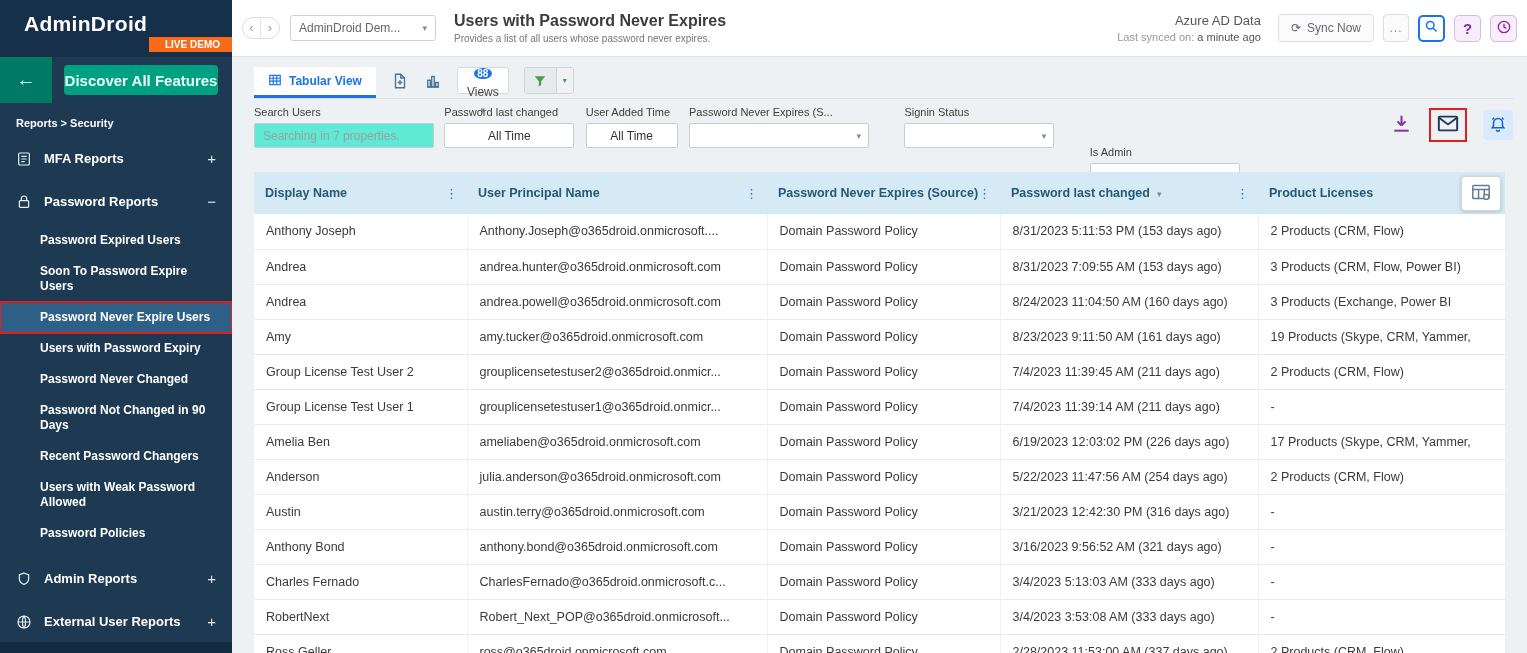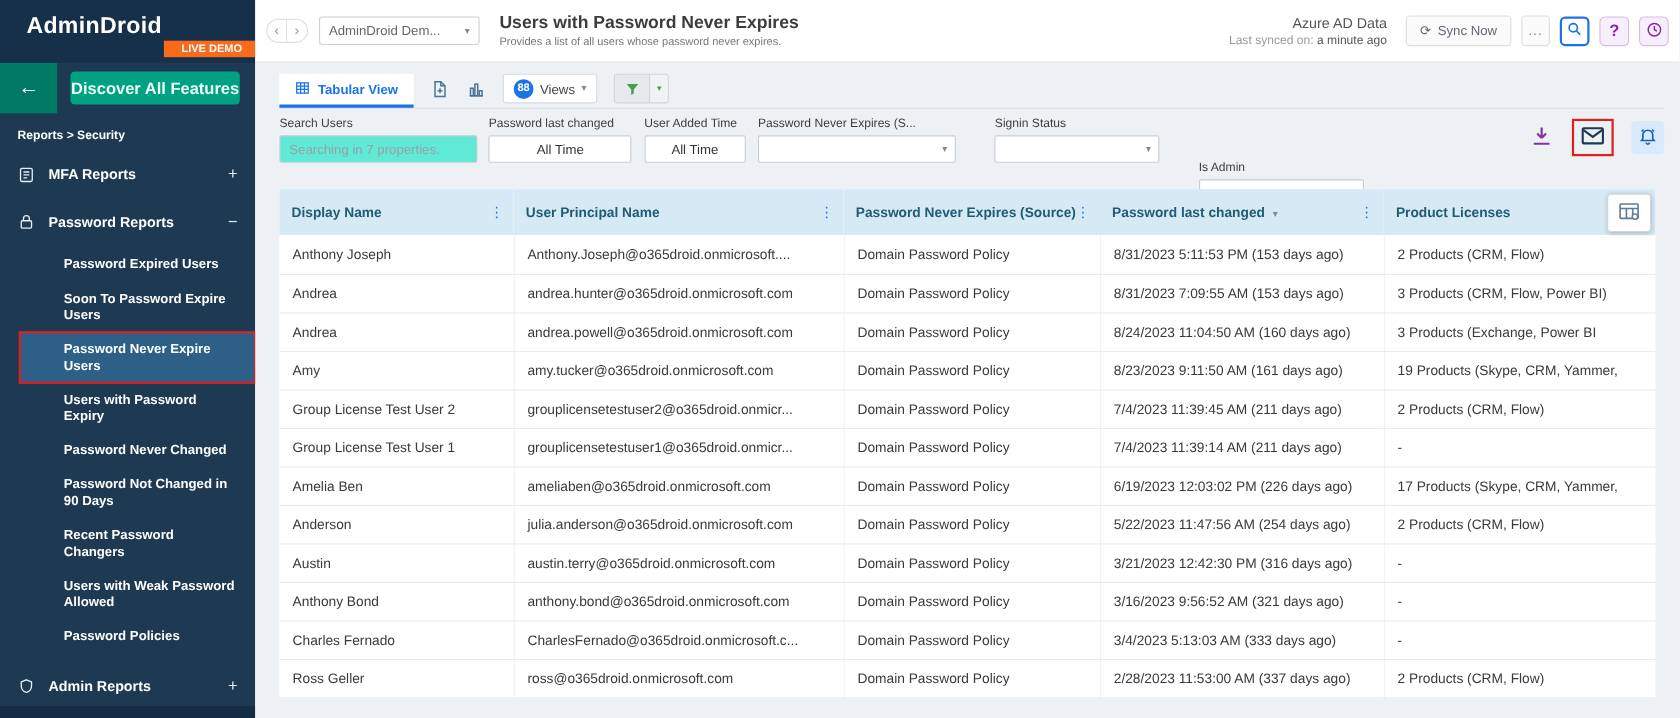--- a/index.html
+++ b/index.html
@@ -17,21 +17,21 @@
   .back-btn { width:52px; background:#007a64; color:#fff; font-size:19px; display:flex;
     align-items:center; justify-content:center; cursor:pointer; border:none; }
   .discover-btn { flex:1; margin:8px 14px 8px 12px; background:#00a183; border:none; border-radius:4px;
     color:#ecfff8; font-weight:bold; font-size:15px; cursor:pointer; }
   .breadcrumb { padding:14px 16px 8px; font-size:11px; font-weight:bold; color:#fff; }
   .nav-section { display:flex; align-items:center; height:43px; padding:0 16px; font-size:13px;
     font-weight:bold; color:#fff; cursor:pointer; }
   .nav-icon { width:17px; height:17px; margin-right:11px; display:flex; align-items:center; }
   .nav-icon svg { width:16px; height:16px; stroke:#e6eef4; fill:none; stroke-width:1.8; }
   .expander { margin-left:auto; font-size:15px; font-weight:normal; color:#e2eaf1; }
-  .sub-items { padding:2px 0 8px;margin-left:18px; }
+  .sub-items { padding:2px 0 8px; }
   .sub-item { padding:8px 18px 8px 40px; font-size:12px; font-weight:bold; color:#fff; line-height:1.25; cursor:pointer; }
   .sub-item.selected { background:#2e6087; }
   .red-box { outline:2px solid #e01e1e; outline-offset:-1px; }
   .sidebar-footer { position:absolute; bottom:0; left:0; width:100%; height:11px; background:#142c43; }
 
   
   .main { position:absolute; left:232px; top:0; right:0; bottom:0; }
   .topbar { height:57px; background:#fff; border-bottom:1px solid #e2e2e2; display:flex;
     align-items:center; padding:0 10px; }
   .nav-arrows { display:flex; border:1px solid #dcdcdc; border-radius:12px; height:22px; background:#fff; overflow:hidden; }
@@ -60,21 +60,21 @@
 
   
   .content { position:absolute; top:57px; left:0; right:0; bottom:0; background:#eef1f4; padding:8px 14px 0 22px; }
   .toolbar { display:flex; align-items:flex-end; gap:15px; height:34px; border-bottom:1px solid #dcdfe3; }
   .tab-active { display:flex; align-items:center; gap:7px; background:#fff; height:31px; padding:0 14px;
     color:#1a73e8; font-weight:bold; font-size:12px; border-bottom:3px solid #1a73e8; cursor:pointer; }
   .tab-active svg { width:14px; height:14px; }
   .tool-icon { color:#4a7396; margin-bottom:8px; cursor:pointer; display:flex; }
   .tool-icon svg { width:18px; height:18px; }
   .views-btn { display:flex; align-items:center; gap:6px; background:#fff; border:1px solid #d5d9dd;
-    border-radius:3px; height:27px; padding:0 9px; margin-bottom:4px; color:#444; cursor:pointer; }
+    border-radius:3px; height:27px; padding:0 9px; margin-bottom:4px; color:#444; cursor:pointer;flex-direction:column; }
   .views-badge { width:18px; height:18px; border-radius:50%; background:#1a73e8; color:#fff; font-size:10px;
     font-weight:bold; display:flex; align-items:center; justify-content:center; }
   .filter-btn { display:flex; border:1px solid #cfd4d9; border-radius:3px; overflow:hidden; height:27px;
     margin-bottom:4px; cursor:pointer; }
   .filter-main { width:31px; background:#e7eaed; display:flex; align-items:center; justify-content:center; }
   .filter-main svg { width:14px; height:14px; fill:#43a047; }
   .filter-caret { width:17px; background:#f0f2f4; border-left:1px solid #cfd4d9; display:flex;
     align-items:center; justify-content:center; color:#43a047; font-size:8px; }
 
   .filterbar { position:relative; margin-top:7px; height:58px; white-space:nowrap; }
@@ -420,20 +420,27 @@
                 <td>-</td>
               </tr>
               <tr>
                 <td>Charles Fernado</td>
                 <td>CharlesFernado@o365droid.onmicrosoft.c...</td>
                 <td>Domain Password Policy</td>
                 <td>3/4/2023 5:13:03 AM (333 days ago)</td>
                 <td>-</td>
               </tr>
               <tr>
+                <td>RobertNext</td>
+                <td>Robert_Next_POP@o365droid.onmicrosoft...</td>
+                <td>Domain Password Policy</td>
+                <td>3/4/2023 3:53:08 AM (333 days ago)</td>
+                <td>-</td>
+              </tr>
+              <tr>
                 <td>Ross Geller</td>
                 <td>ross@o365droid.onmicrosoft.com</td>
                 <td>Domain Password Policy</td>
                 <td>2/28/2023 11:53:00 AM (337 days ago)</td>
                 <td>2 Products (CRM, Flow)</td>
               </tr>
             </tbody>
         </table>
         <div class="col-chooser">
           <span><svg viewBox="0 0 24 22" fill="none" stroke="currentColor" stroke-width="1.8">

